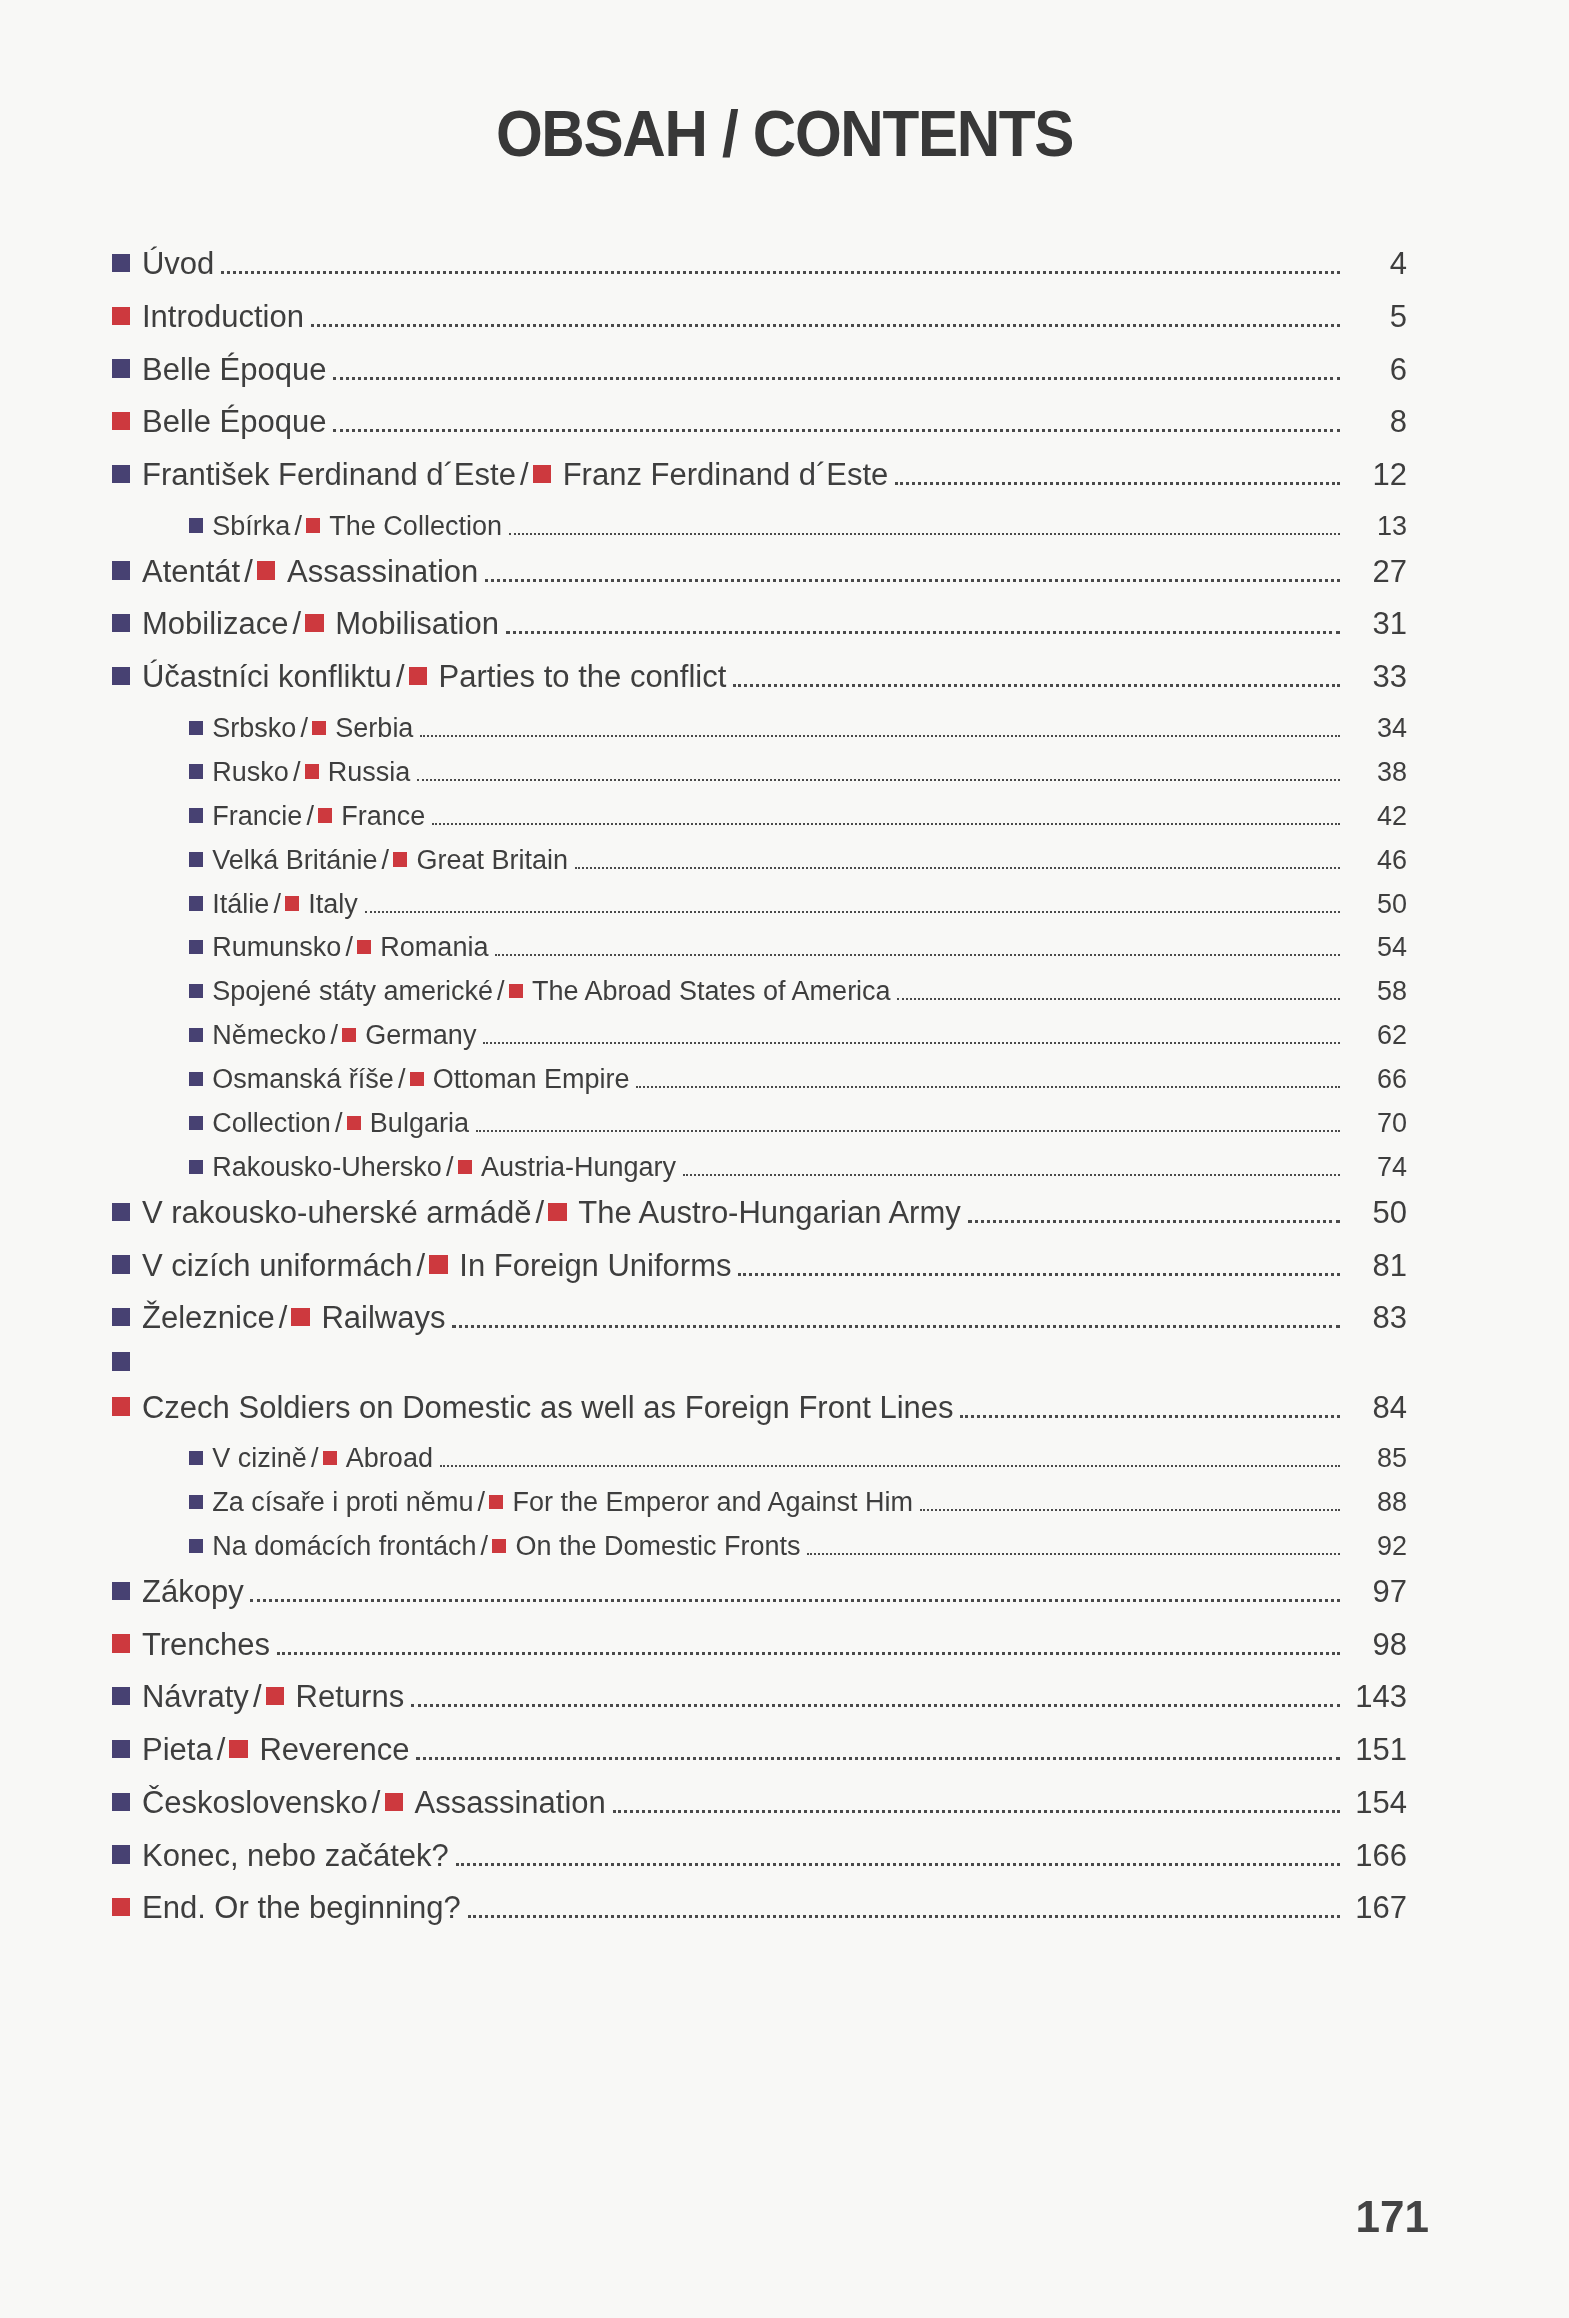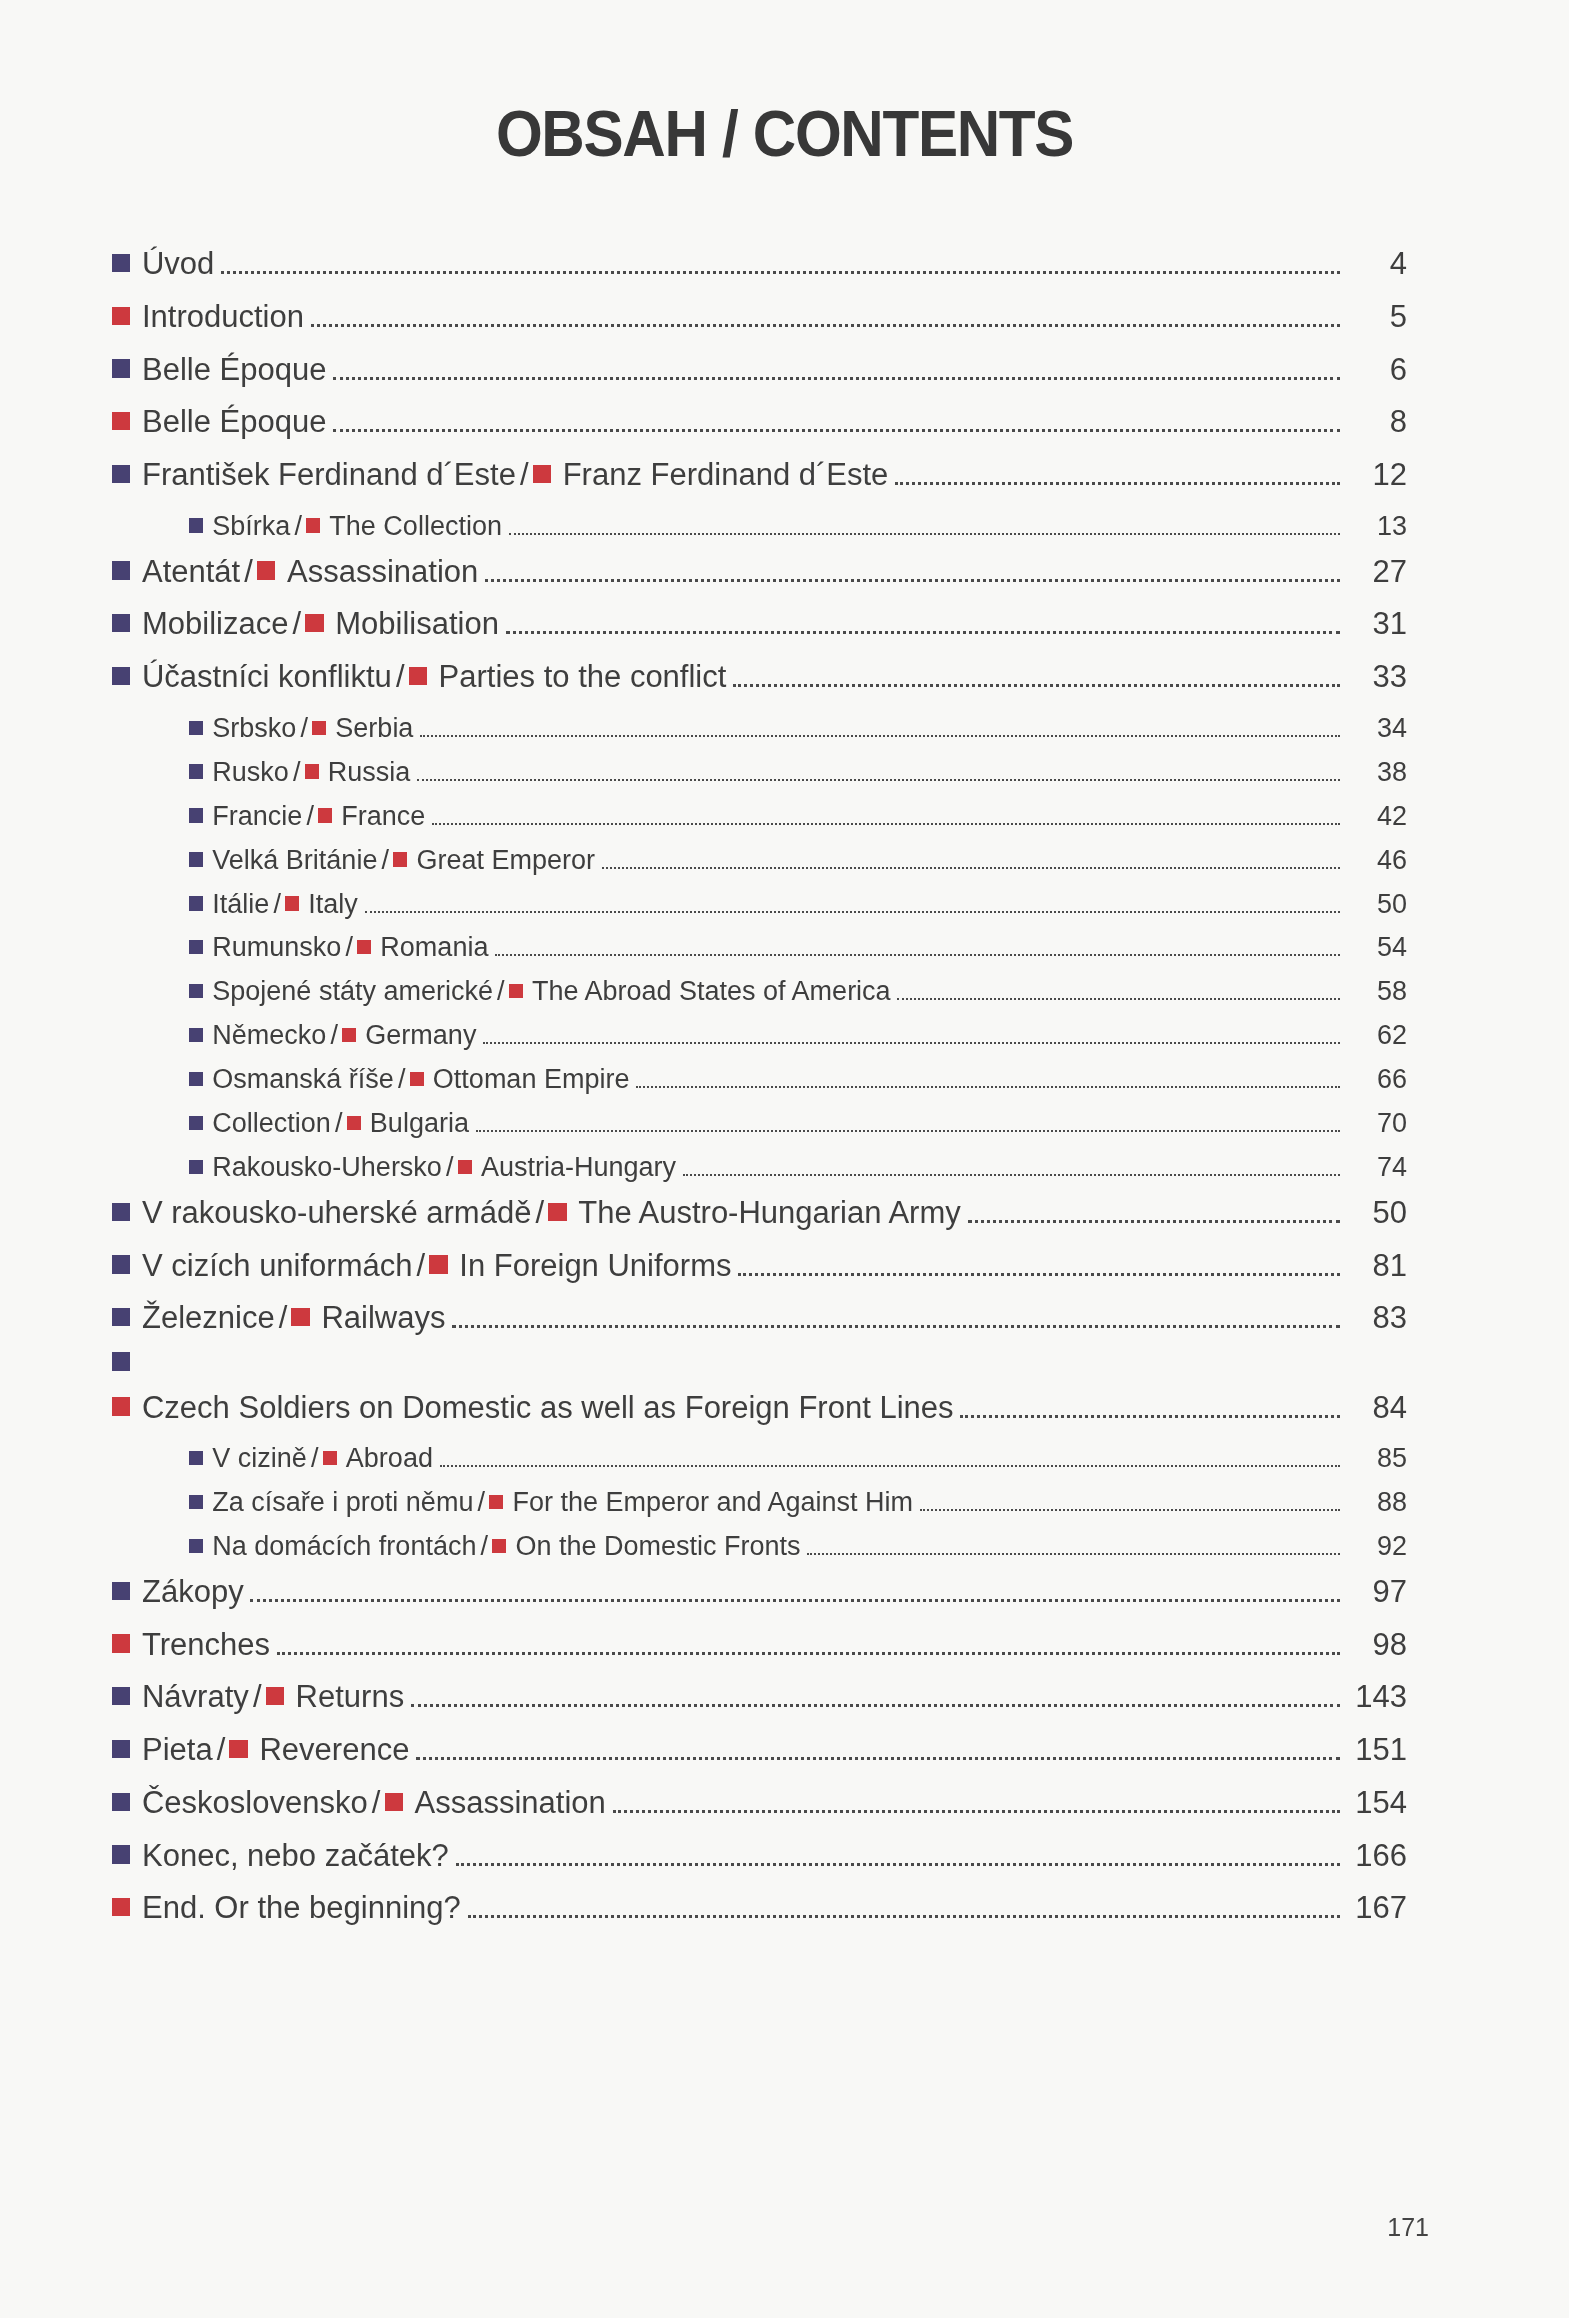--- a/index.html
+++ b/index.html
@@ -67,22 +67,22 @@
   .row.sub .leader { border-bottom-width: 2.7px; }
   .pagenum {
     flex: 0 0 auto;
     min-width: 59px;
     text-align: right;
   }
   .folio {
     position: absolute;
     right: 140px;
     bottom: 77px;
-    font-size: 25px;
-    font-weight: 400;
+    font-size: 44px;
+    font-weight: 700;
     color: #444444;
   }
 </style>
 </head>
 <body>
 
 <div class="page">
   <h1 class="title">OBSAH / CONTENTS</h1>
   <div class="toc" id="toc">
       <div class="row main">
@@ -179,21 +179,21 @@
         <span class="bullet" style="background-color: rgb(205, 57, 62);"></span>
         <span class="label">France</span>
         <span class="leader"></span>
     <span class="pagenum">42</span>
   </div>
       <div class="row sub">
     <span class="bullet" style="background-color: rgb(71, 65, 114);"></span>
         <span class="label">Velká Británie</span>
         <span class="sep">/</span>
         <span class="bullet" style="background-color: rgb(205, 57, 62);"></span>
-        <span class="label">Great Emperor</span>
+        <span class="label">Great Britain</span>
         <span class="leader"></span>
     <span class="pagenum">46</span>
   </div>
       <div class="row sub">
     <span class="bullet" style="background-color: rgb(71, 65, 114);"></span>
         <span class="label">Itálie</span>
         <span class="sep">/</span>
         <span class="bullet" style="background-color: rgb(205, 57, 62);"></span>
         <span class="label">Italy</span>
         <span class="leader"></span>

